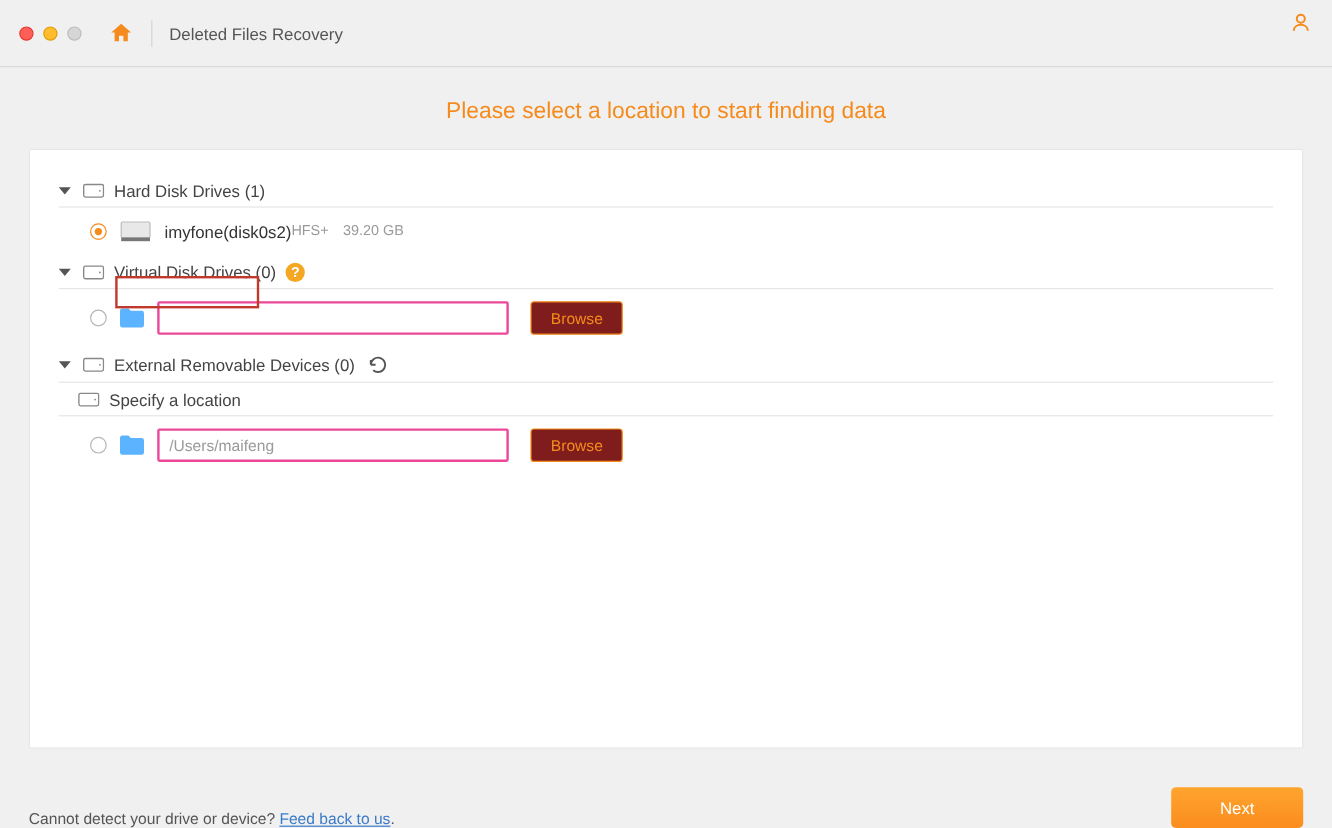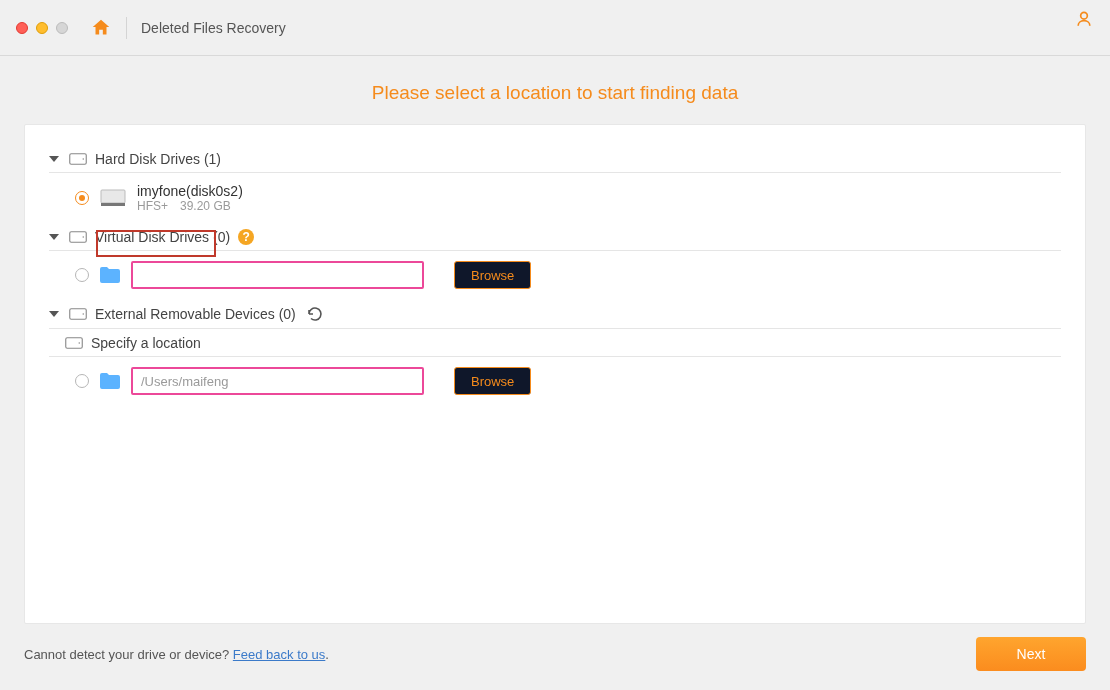--- a/index.html
+++ b/index.html
@@ -71,50 +71,50 @@
       border:1.5px solid #b6b6b6;
       display:flex; align-items:center; justify-content:center;
       cursor:pointer;
       flex-shrink:0;
     }
     .radio.selected { border-color:#f58b1c;}
     .radio.selected::after {
       content:""; width:6px;height:6px;background:#f58b1c;border-radius:50%;
     }
     .disk-pic { width:28px;height:20px; flex-shrink:0;}
-    .disk-info { display:flex; flex-direction:column; gap:0;}
+    .disk-info { display:flex; flex-direction:row; gap:0;}
     .disk-name { font-size:14px; color:#333;}
     .disk-meta { font-size:12px; color:#9a9a9a; display:flex; gap:12px;}
 
     .folder-icon { width:22px;height:18px; flex-shrink:0;}
     .path-input {
       width: 293px; height:28px; border:2px solid #ec4899; border-radius:2px;
       padding: 0 8px; font-size:13px; color:#9a9a9a;
     }
     .browse-btn {
-      height:28px; padding:0 16px; border:1px solid #f58b1c; background:#0f172a;
+      height:28px; padding:0 16px; border:1px solid #f58b1c; background:#7f1d1d;
       color:#f58b1c; border-radius:3px; font-size:13px; cursor:pointer;
-      margin-left:20px;
+      margin-left:8px;
     }
 
     .highlight-box {
       position:absolute;
       border: 2px solid #c0392b;
       pointer-events:none;
     }
 
     .help-badge {
       width:16px;height:16px;border-radius:50%;background:#f5a623;
       color:#fff;font-size:12px;display:flex;align-items:center;justify-content:center;
       font-weight:700;
     }
 
     .footer {
       position:absolute; bottom:0; left:0; right:0;
-      height: 72px; display:flex; align-items:center; padding: 0 24px;
+      height: 72px; display:flex; align-items:flex-end; padding: 0 24px;
       justify-content:space-between;
     }
     .footer-text { font-size:13px; color:#555; }
     .footer-text a { color:#3b7ac9; text-decoration:underline; cursor:pointer;}
     .next-btn {
       width:110px; height:34px; border:none; border-radius:4px;
       background: linear-gradient(#ffa52e, #fb8c1e);
       color:#fff; font-size:14px; cursor:pointer;
     }
   </style>

